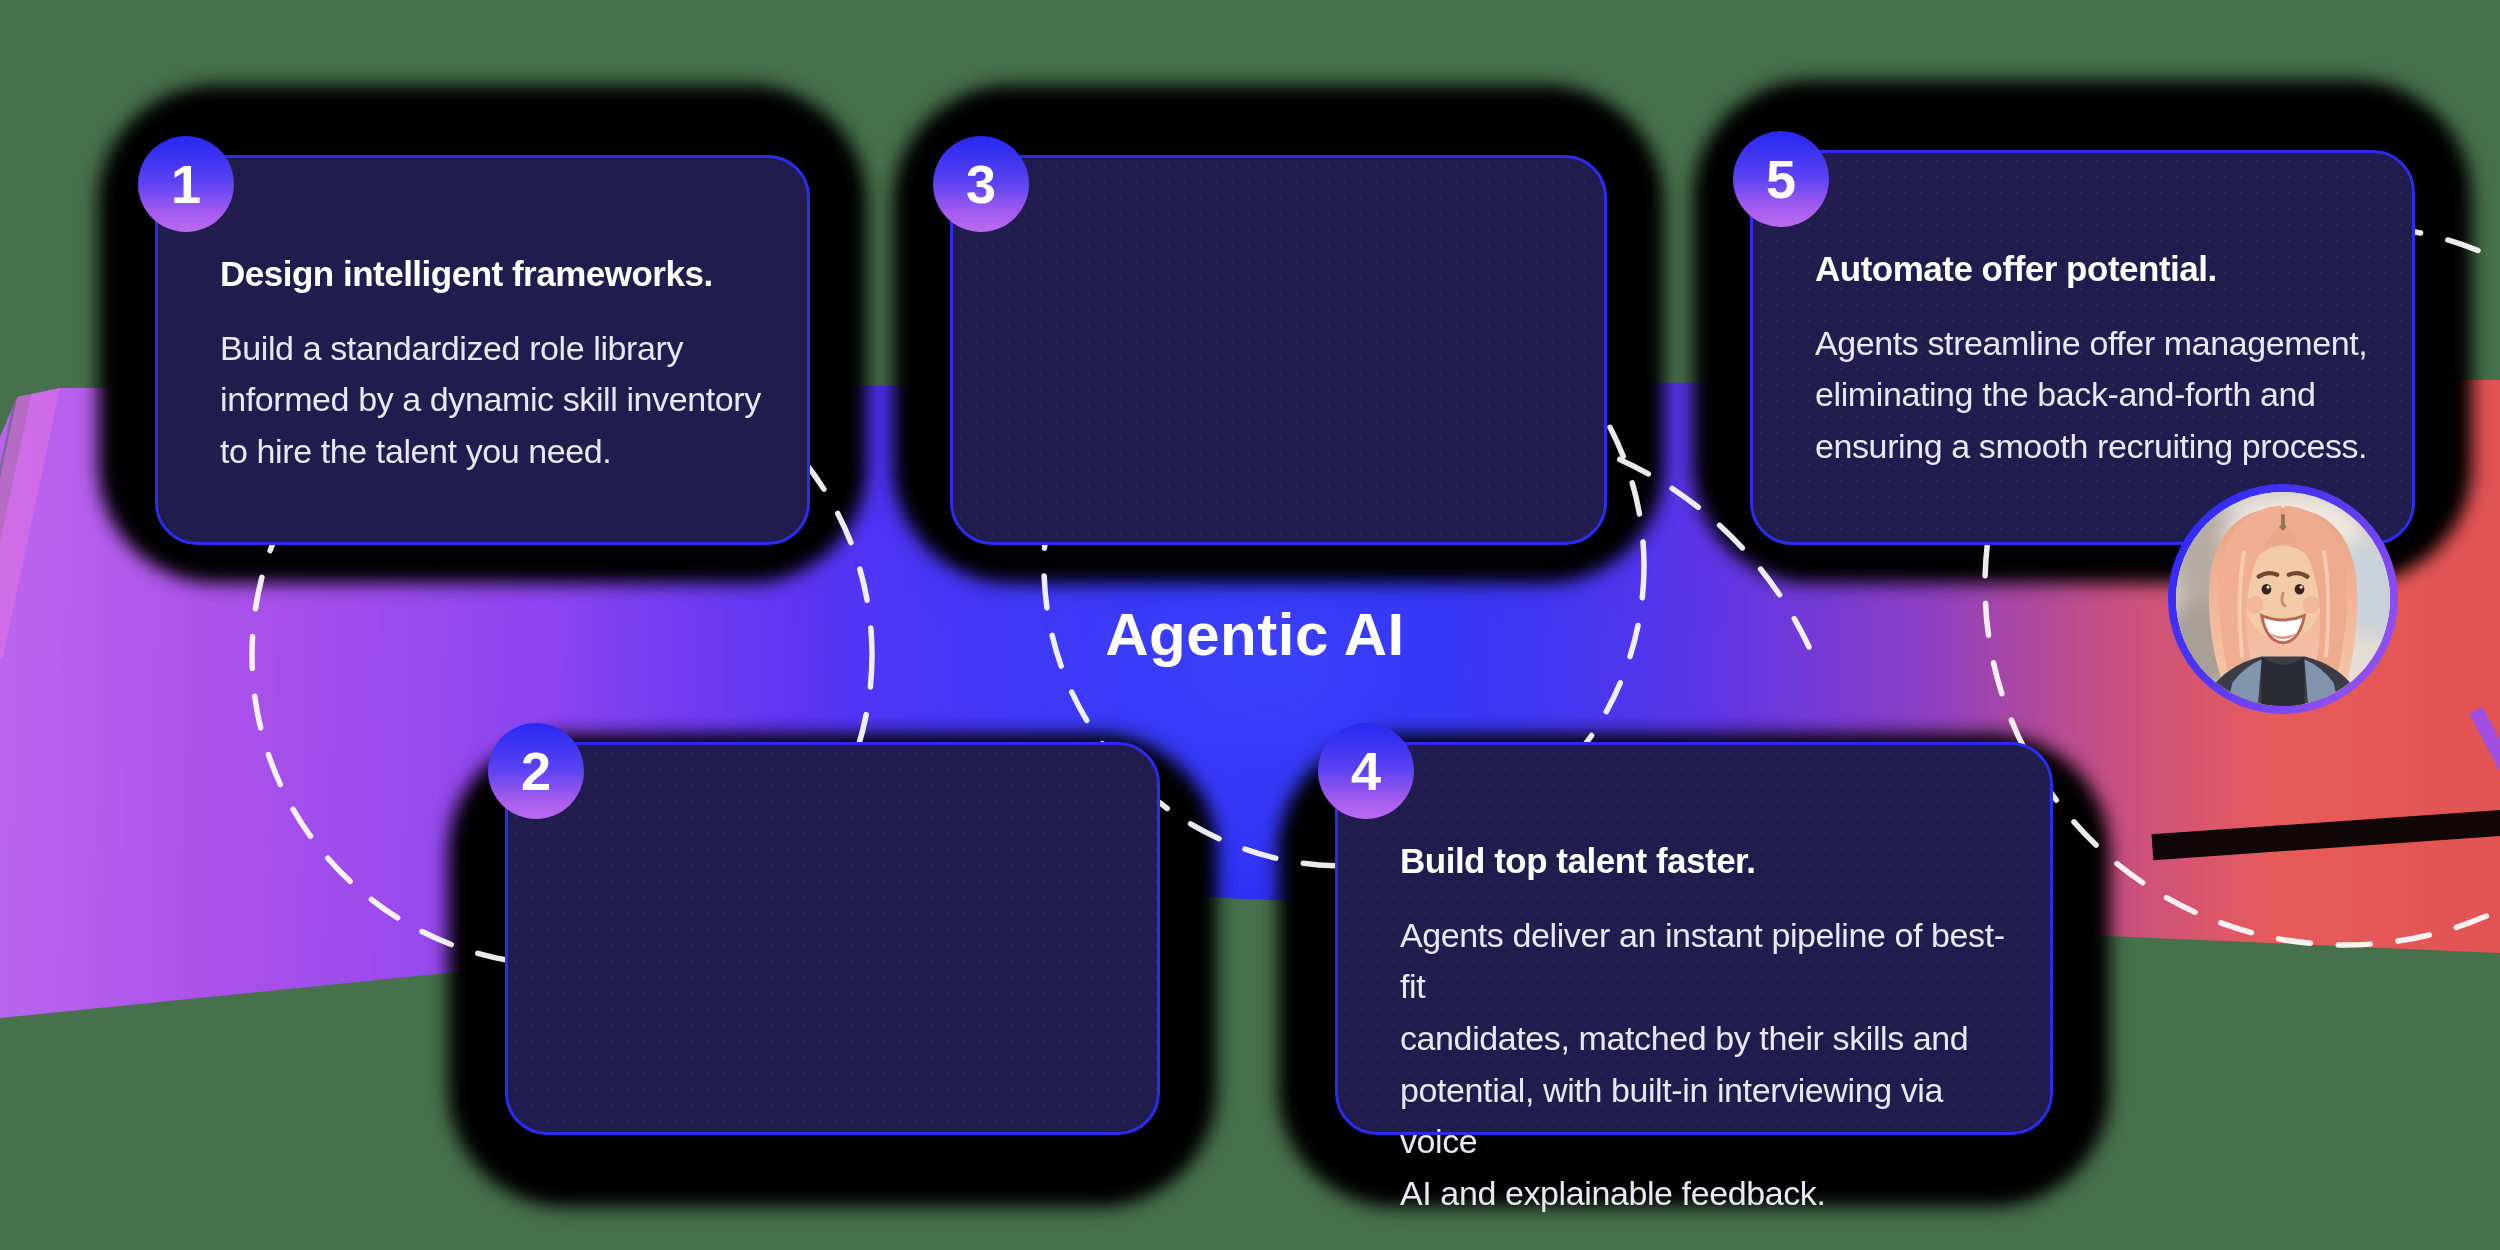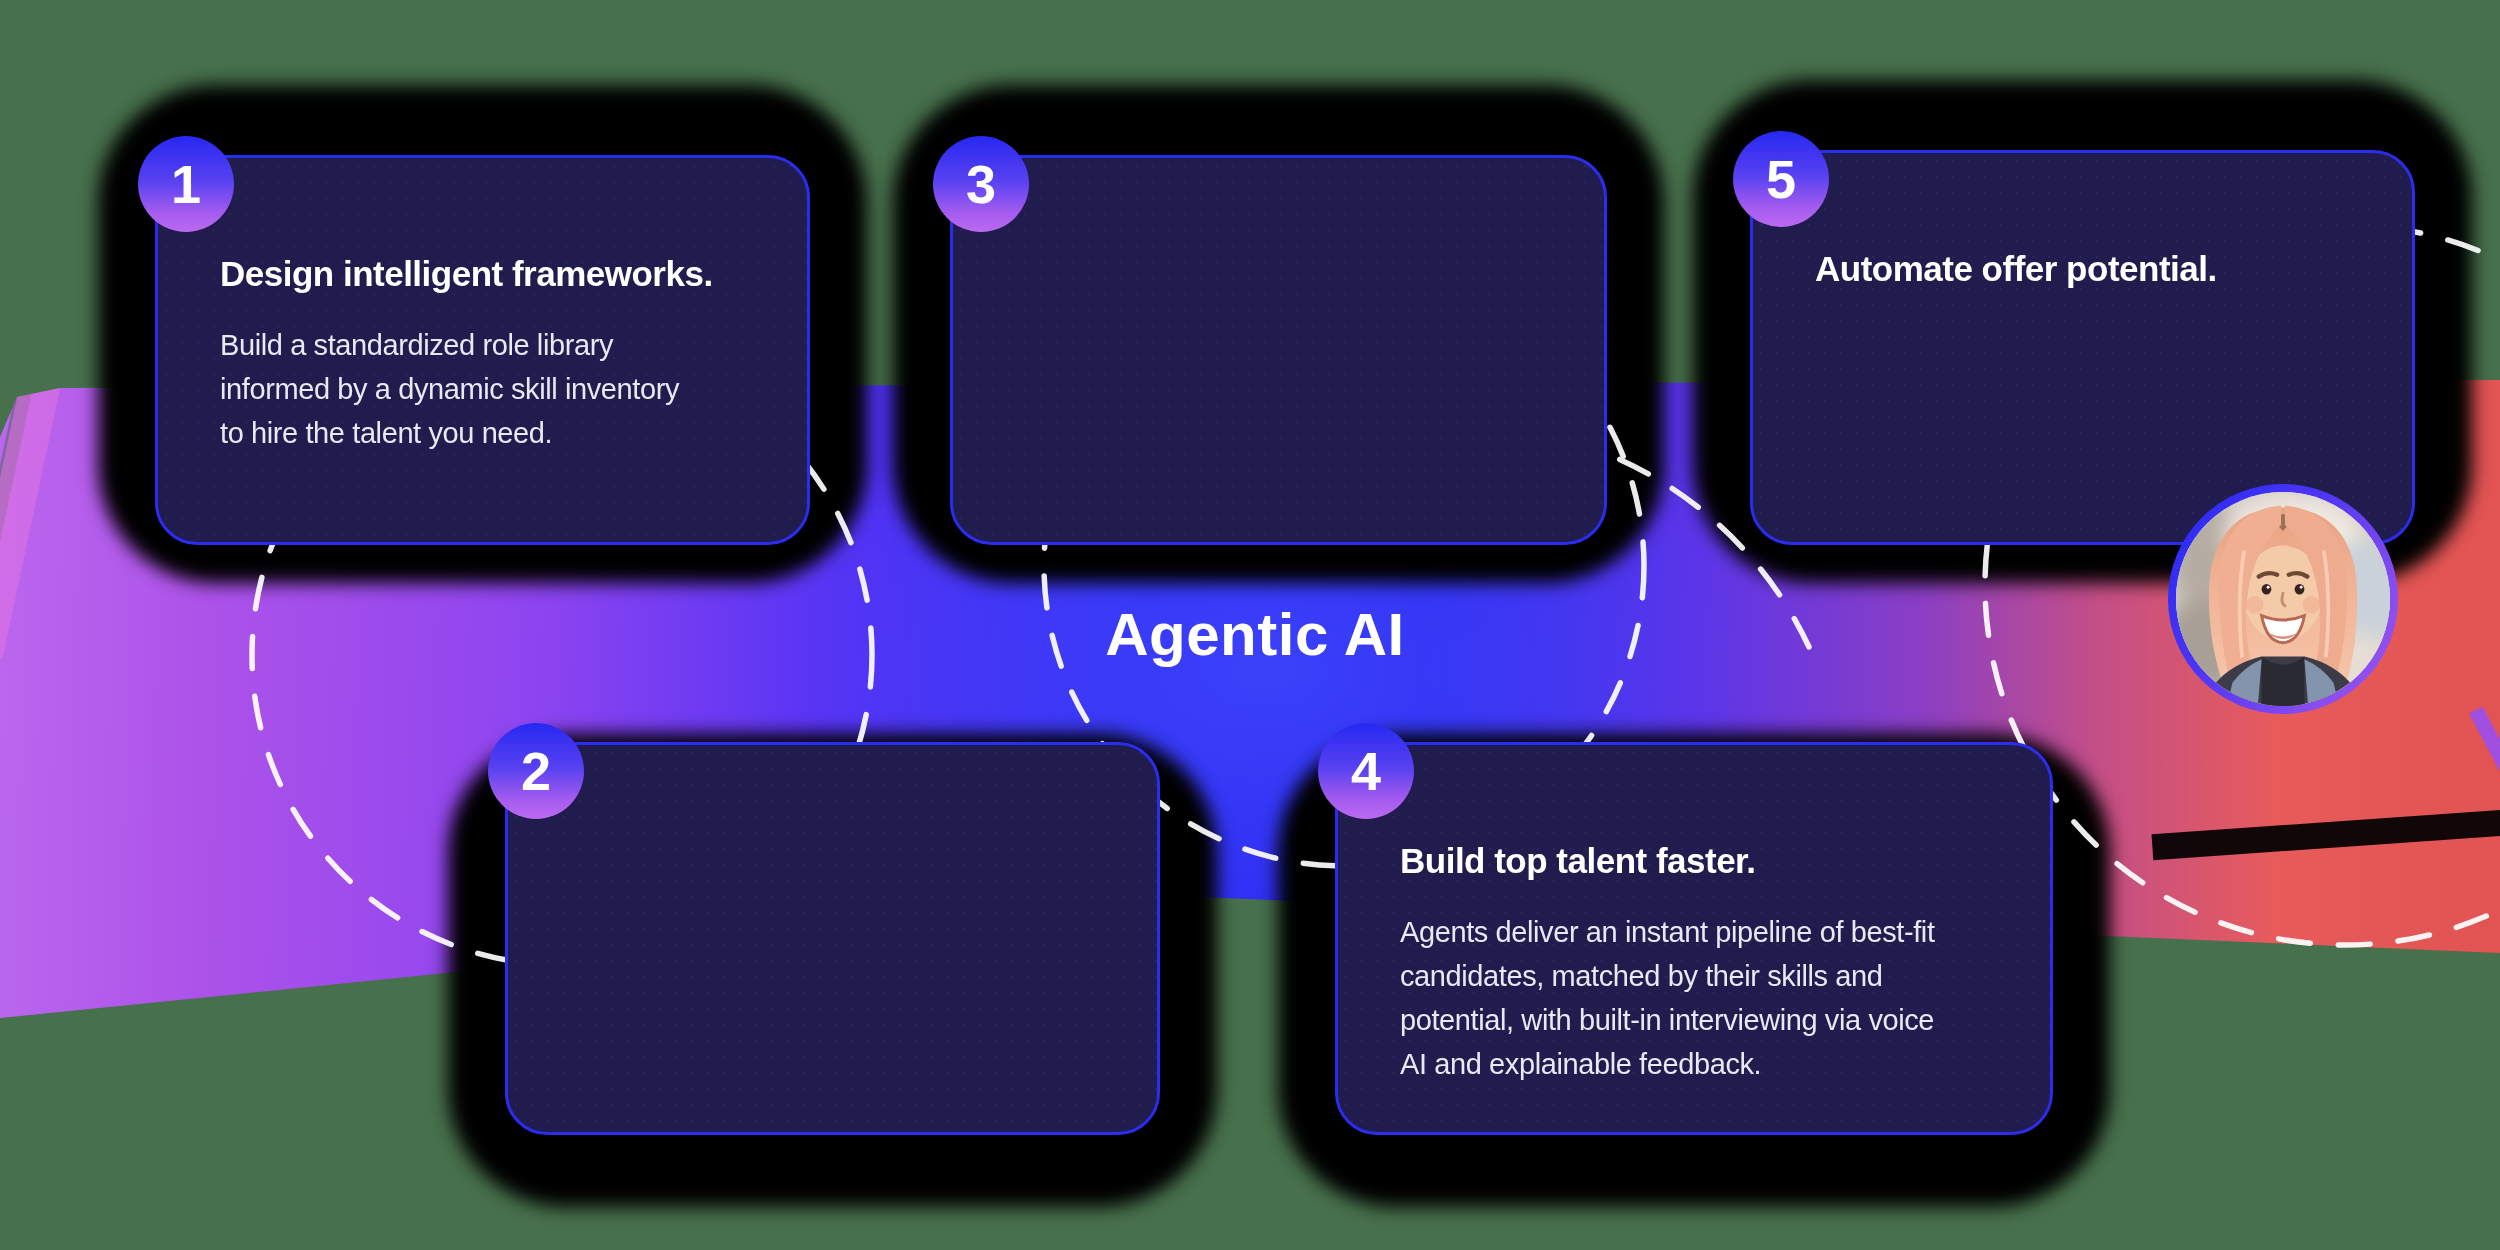--- a/index.html
+++ b/index.html
@@ -44,21 +44,21 @@
         background-image:radial-gradient(rgba(128,118,215,.20) 1.4px,transparent 1.5px);
         background-size:16px 16px;opacity:.55;}
   #c1{left:155px; top:155px;width:655px;height:390px;}
   #c3{left:950px; top:155px;width:657px;height:390px;}
   #c5{left:1750px;top:150px;width:665px;height:395px;}
   #c2{left:505px; top:742px;width:655px;height:393px;}
   #c4{left:1335px;top:742px;width:718px;height:393px;}
   .card-inner{position:relative;padding:50px 44px 0 62px;z-index:2;margin-top:44px;}
   .heading{margin:0 0 26px 0;color:#ffffff;font-size:35px;font-weight:700;
         letter-spacing:-.5px;line-height:1.28;white-space:pre-line;}
-  .body{margin:0;color:#eae8f5;font-size:29px;font-weight:400;letter-spacing:-.4px;
+  .body{margin:0;color:#eae8f5;font-size:34px;font-weight:400;letter-spacing:-.4px;
         line-height:1.52;white-space:pre-line;}
   .badge{position:absolute;left:-20px;top:-22px;width:96px;height:96px;border-radius:50%;
         background:linear-gradient(180deg,#2628f2 0%,#5a42f1 48%,#a55cef 80%,#bb6af0 100%);
         display:flex;align-items:center;justify-content:center;z-index:3;}
   .badge span{color:#fff;font-size:54px;font-weight:700;line-height:1;}
 
   
   #center-title{position:absolute;left:1020px;top:600px;width:470px;z-index:5;
         text-align:center;color:#fff;font-size:60px;font-weight:700;letter-spacing:.5px;}
 
@@ -135,20 +135,23 @@
 AI and explainable feedback.</p>
     </div>
   </div>
 
   <div class="card" id="c5">
     <div class="badge">
       <span>5</span>
     </div>
     <div class="card-inner">
       <h3 class="heading">Automate offer potential.</h3>
+      <p class="body">Agents streamline offer management,
+eliminating the back-and-forth and
+ensuring a smooth recruiting process.</p>
     </div>
   </div>
 
   <div id="center-title">Agentic AI</div>
 
   <div id="avatar">
     <div id="avatar-photo">
       <svg width="214" height="214" viewBox="0 0 220 220">
         <defs>
           <filter id="blur1" x="-30%" y="-30%" width="160%" height="160%">

